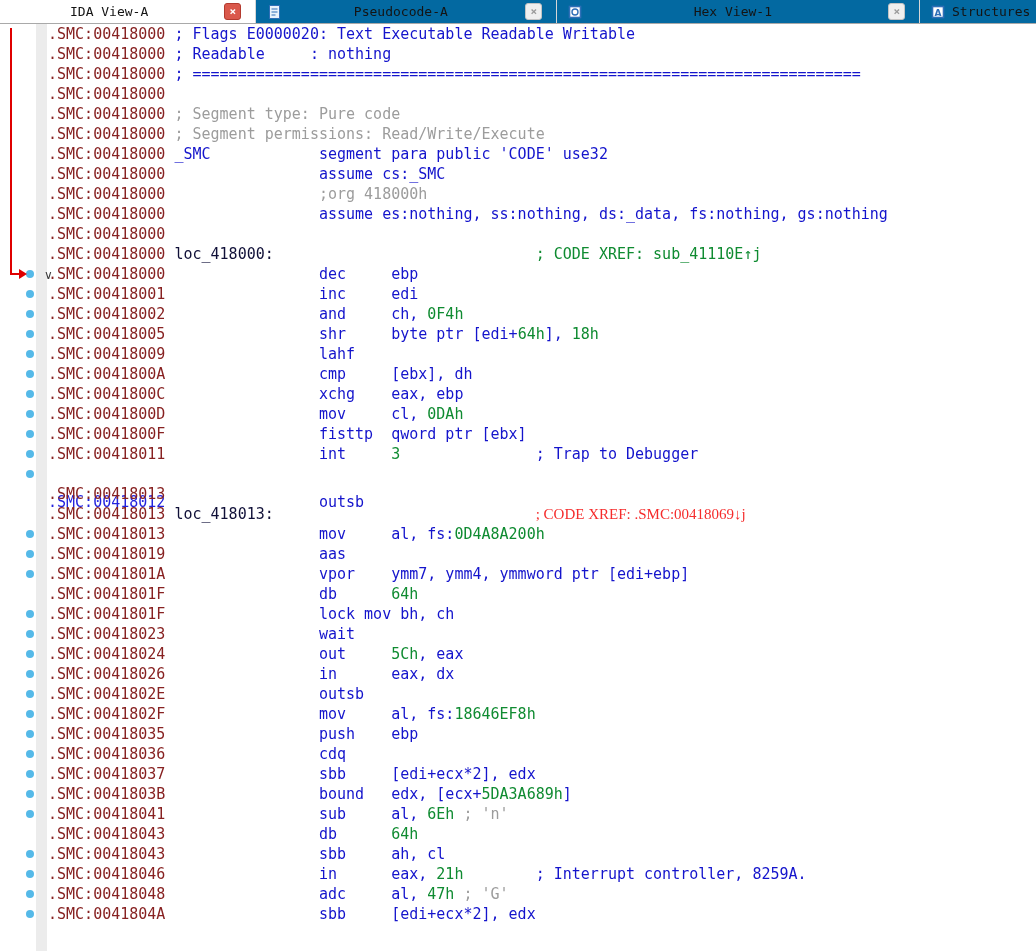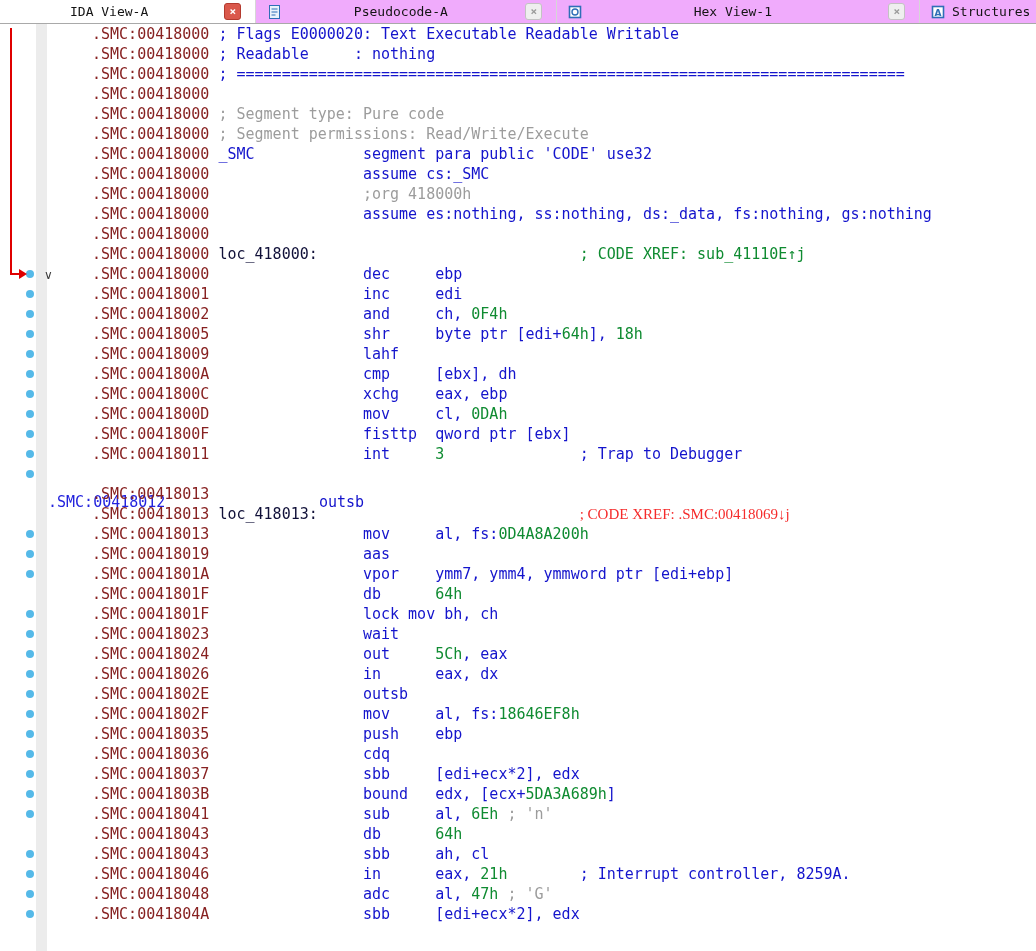--- a/index.html
+++ b/index.html
@@ -9,21 +9,21 @@
   }
   .window{width:1036px;height:951px;position:relative;}
 
   
   .tabbar{
     height:23px;display:flex;align-items:stretch;
     background:#fbfbfb;border-bottom:1px solid #a9a9a9;
   }
   .tab{
     display:flex;align-items:center;position:relative;
-    border-right:1px solid #d6d6d6;background:#f0abfc;
+    border-right:1px solid #d6d6d6;background:#0369a1;
     font-size:13px;color:#141414;cursor:default;
   }
   .tab.active{background:#ffffff;}
   .tab .tab-label{flex:1;text-align:center;white-space:nowrap;overflow:hidden;}
   .tab .lead-icon{margin-left:10px;display:flex;align-items:center;}
   .closebox{
     width:15px;height:15px;border-radius:3px;margin:0 14px 0 6px;
     display:flex;align-items:center;justify-content:center;
     font-size:11px;line-height:1;font-weight:bold;
   }
@@ -50,21 +50,21 @@
   .row .margin{width:48px;position:relative;flex:none;}
   .row .dot{position:absolute;left:26px;top:6px;width:8px;height:8px;border-radius:50%;}
   .row .code{flex:1;white-space:pre;}
   .row.sel .code{background:#84cc16;margin-top:28px;}
   .chev{
     position:absolute;left:44px;top:1px;z-index:4;
     font-family:"DejaVu Sans",sans-serif;font-size:12px;color:#3c3c3c;
   }
   svg{display:block;}
 </style>
-<style>.c-addr{color:#872121;padding-left:44px;}.c-selAddr{color:#2323dd;}.c-ins{color:#1414cc;}.c-num{color:#0f8b31;}.c-gray{color:#9c9c9c;}.c-loc{color:#101038;}.c-xg{color:#0f8b31;}.c-xr{color:#f52b2b;font-family:Liberation Serif, serif;}.row .dot{background:#55b9e8;}.flow-vline,.flow-hline{background:#df0000;}.flow-head{border-left-color:#df0000;}</style></head>
+<style>.c-addr{color:#872121;}.c-selAddr{color:#2323dd;}.c-ins{color:#1414cc;}.c-num{color:#0f8b31;}.c-gray{color:#9c9c9c;}.c-loc{color:#101038;}.c-xg{color:#0f8b31;}.c-xr{color:#f52b2b;font-family:Liberation Serif, serif;}.row .dot{background:#55b9e8;}.flow-vline,.flow-hline{background:#df0000;}.flow-head{border-left-color:#df0000;}</style></head>
 <body>
 
 <div class="window">
 
   <div class="tabbar">
     <div class="tab active" style="width:256px;">
       <span class="tab-label">IDA View-A</span>
       <span class="closebox red">×</span>
     </div>
     <div class="tab" style="width:301px;">

